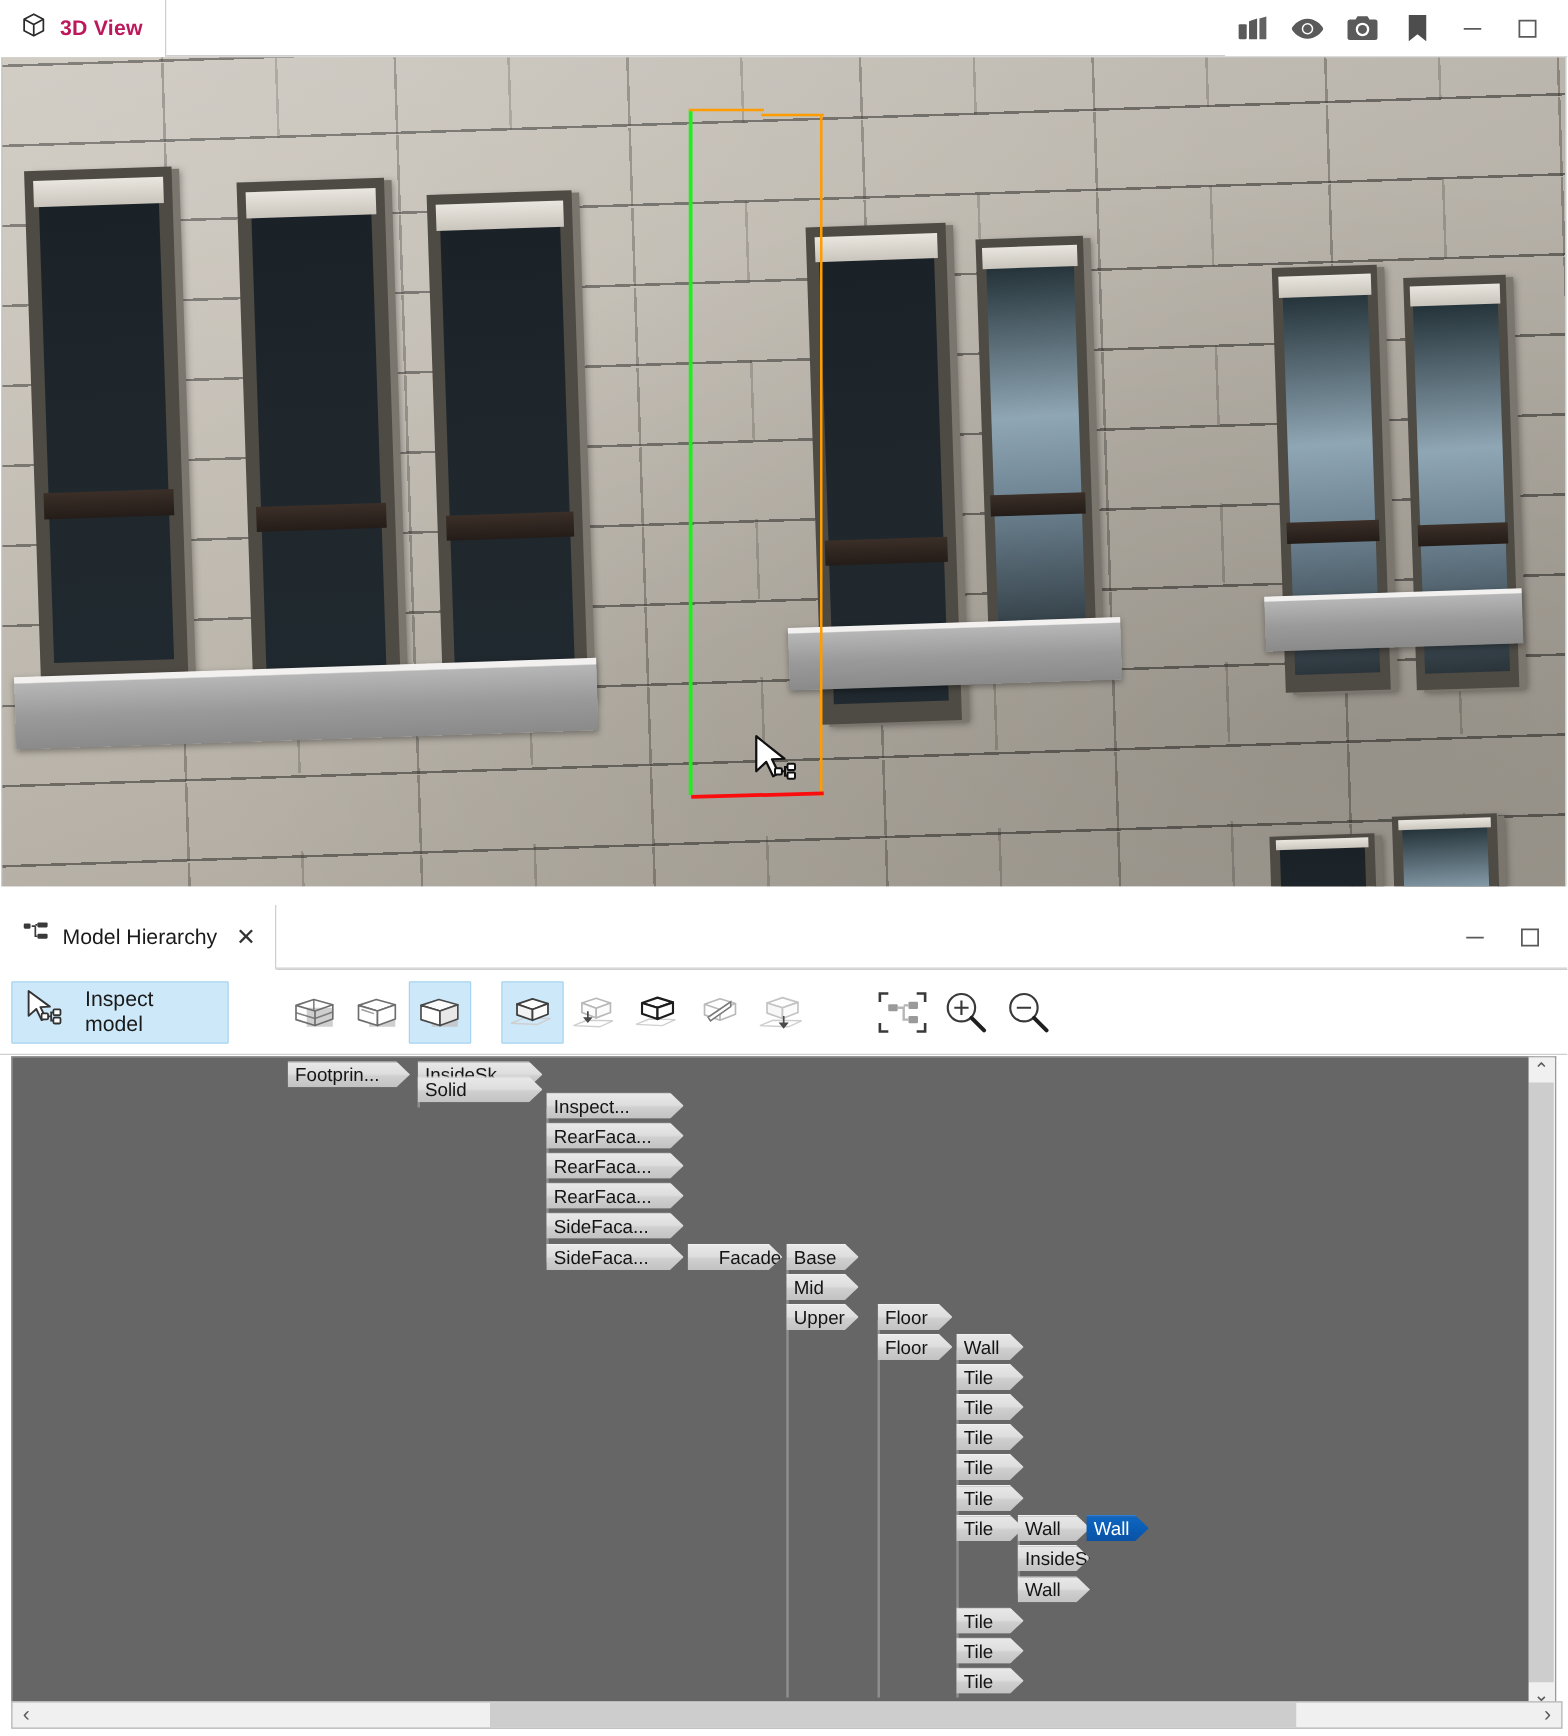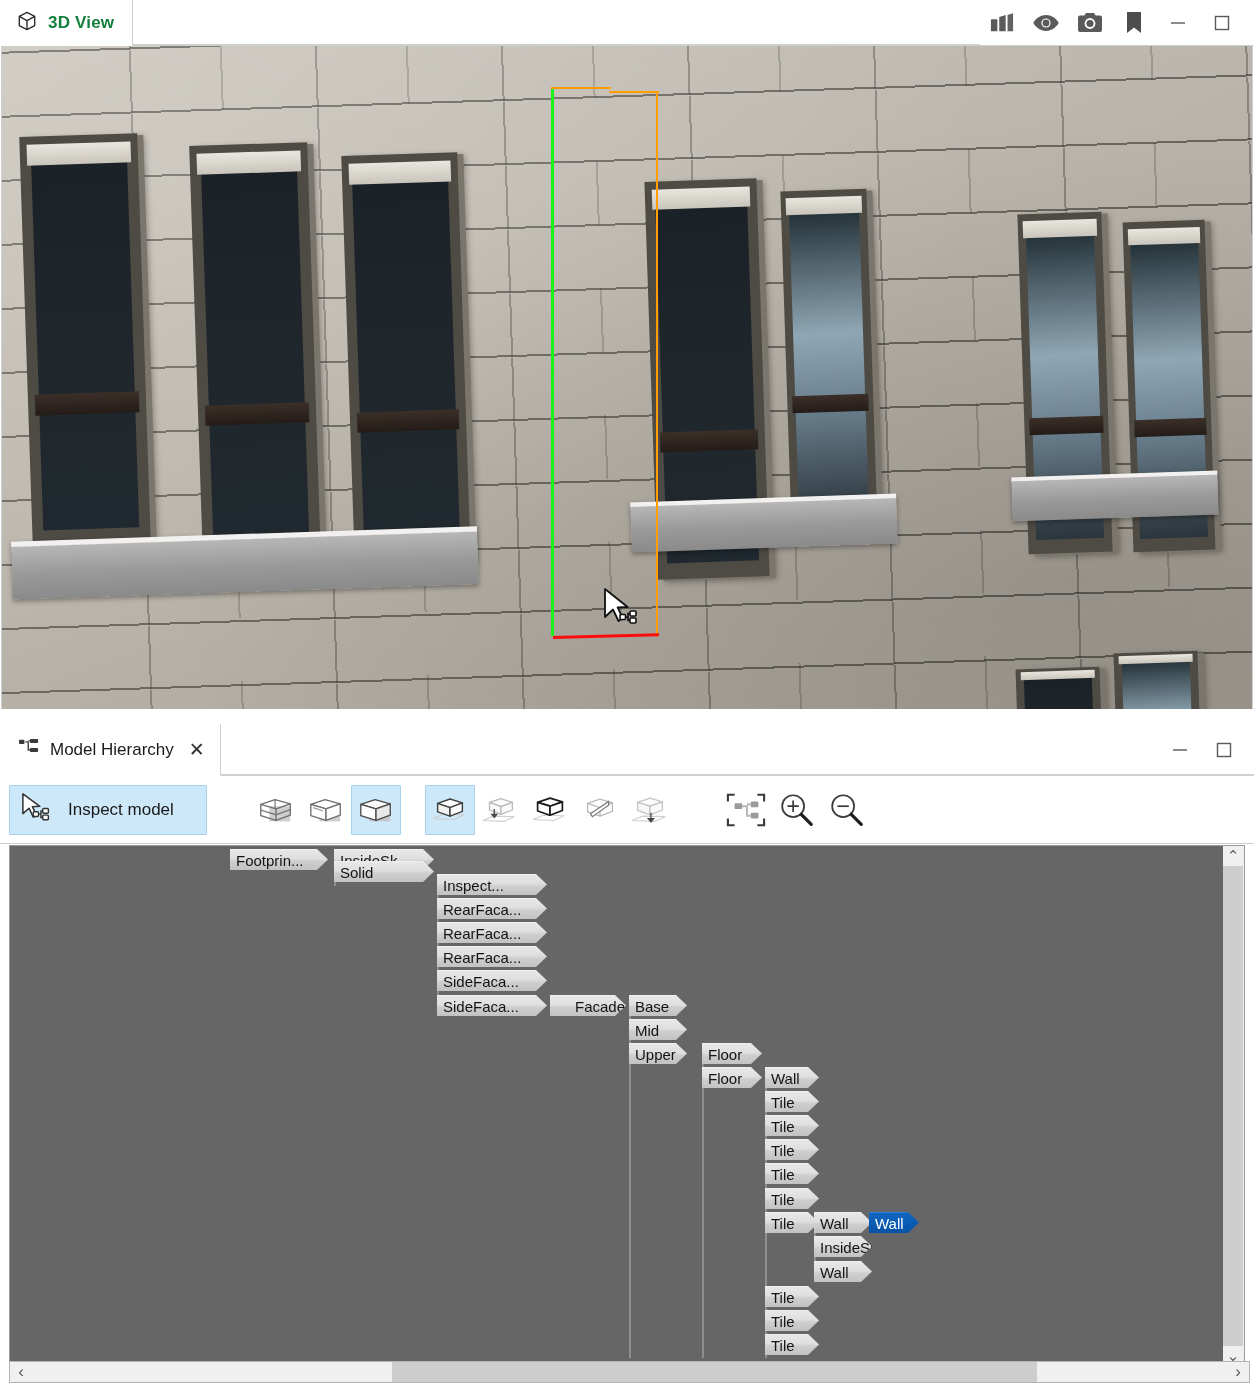--- a/index.html
+++ b/index.html
@@ -18,21 +18,21 @@
     position:absolute; left:0; top:0; width:1254px; height:46px;
     background:#ffffff; border-bottom:1px solid #cfcfcf;
     display:flex; align-items:stretch;
   }
   .tab {
     display:flex; align-items:center; gap:10px;
     padding:0 18px 0 16px; height:46px;
     border-right:1px solid #cfcfcf; border-bottom:1px solid #ffffff;
     background:#fff; position:relative; top:0;
   }
-  .tab .tab-label { font-size:17px; font-weight:700; color:#15803d; letter-spacing:.2px; }
+  .tab .tab-label { font-size:17px; font-weight:700; color:#be185d; letter-spacing:.2px; }
   .tabfill { flex:1 1 auto; border-bottom:1px solid #cfcfcf; }
   .winbtns { display:flex; align-items:center; gap:0; padding-right:10px; }
   .winbtn {
     width:44px; height:46px; display:flex; align-items:center; justify-content:center;
     color:#555;
   }
 
   .viewport {
     position:absolute; left:1px; top:46px; width:1252px; height:663px;
     overflow:hidden; background:#b9b3ab;
@@ -136,21 +136,21 @@
     background:#fff; border-bottom:1px solid #cfcfcf;
     display:flex; align-items:center; padding-left:9px; gap:0;
   }
   .tbtn {
     height:50px; display:flex; align-items:center; justify-content:center;
     border:1px solid transparent; border-radius:1px;
   }
   .tbtn.icononly { width:50px; }
   .tbtn.sel { background:#cde8f9; border-color:#a7d3ef; }
   .inspect {
-    width:198px; padding:0 10px 0 8px; gap:10px; justify-content:flex-start;
+    width:174px; padding:0 10px 0 8px; gap:10px; justify-content:flex-start;
   }
   .inspect .lbl { font-size:17px; color:#1a1a1a; }
   .tgap-a { width:44px; }
   .tgap-b { width:22px; }
   .tgap-c { width:46px; }
   .tsep { width:2px; }
 
   .canvas {
     position:absolute; left:9px; top:135px; width:1219px; height:522px;
     background:#666666; border:1px solid #9a9a9a; overflow:hidden;

